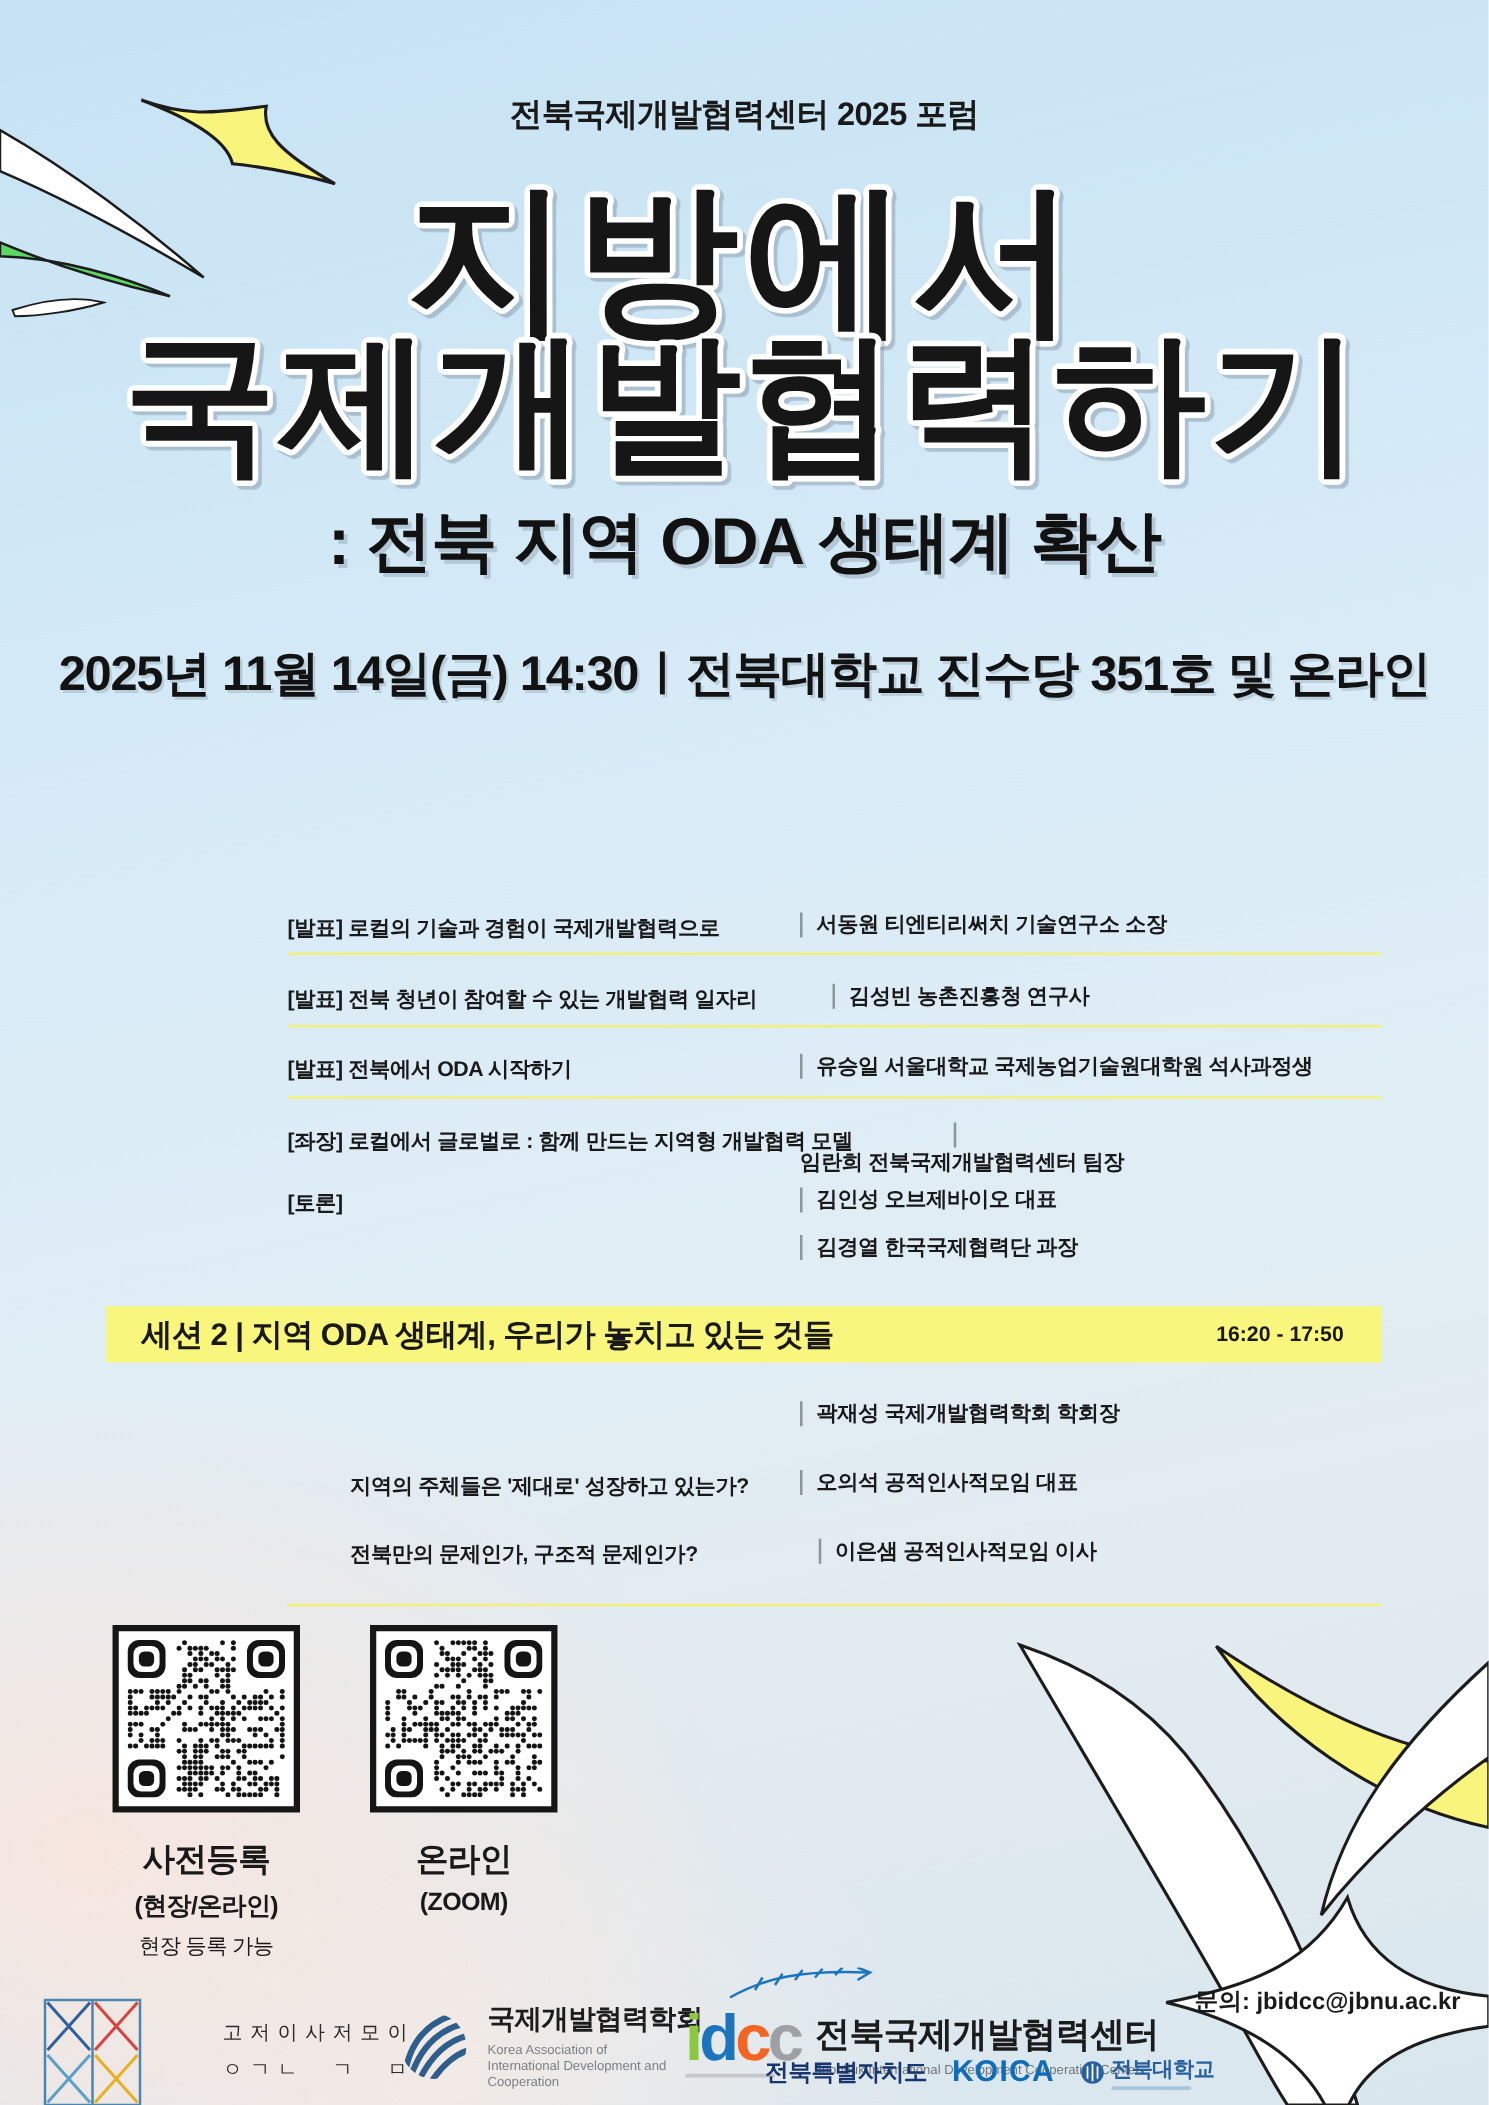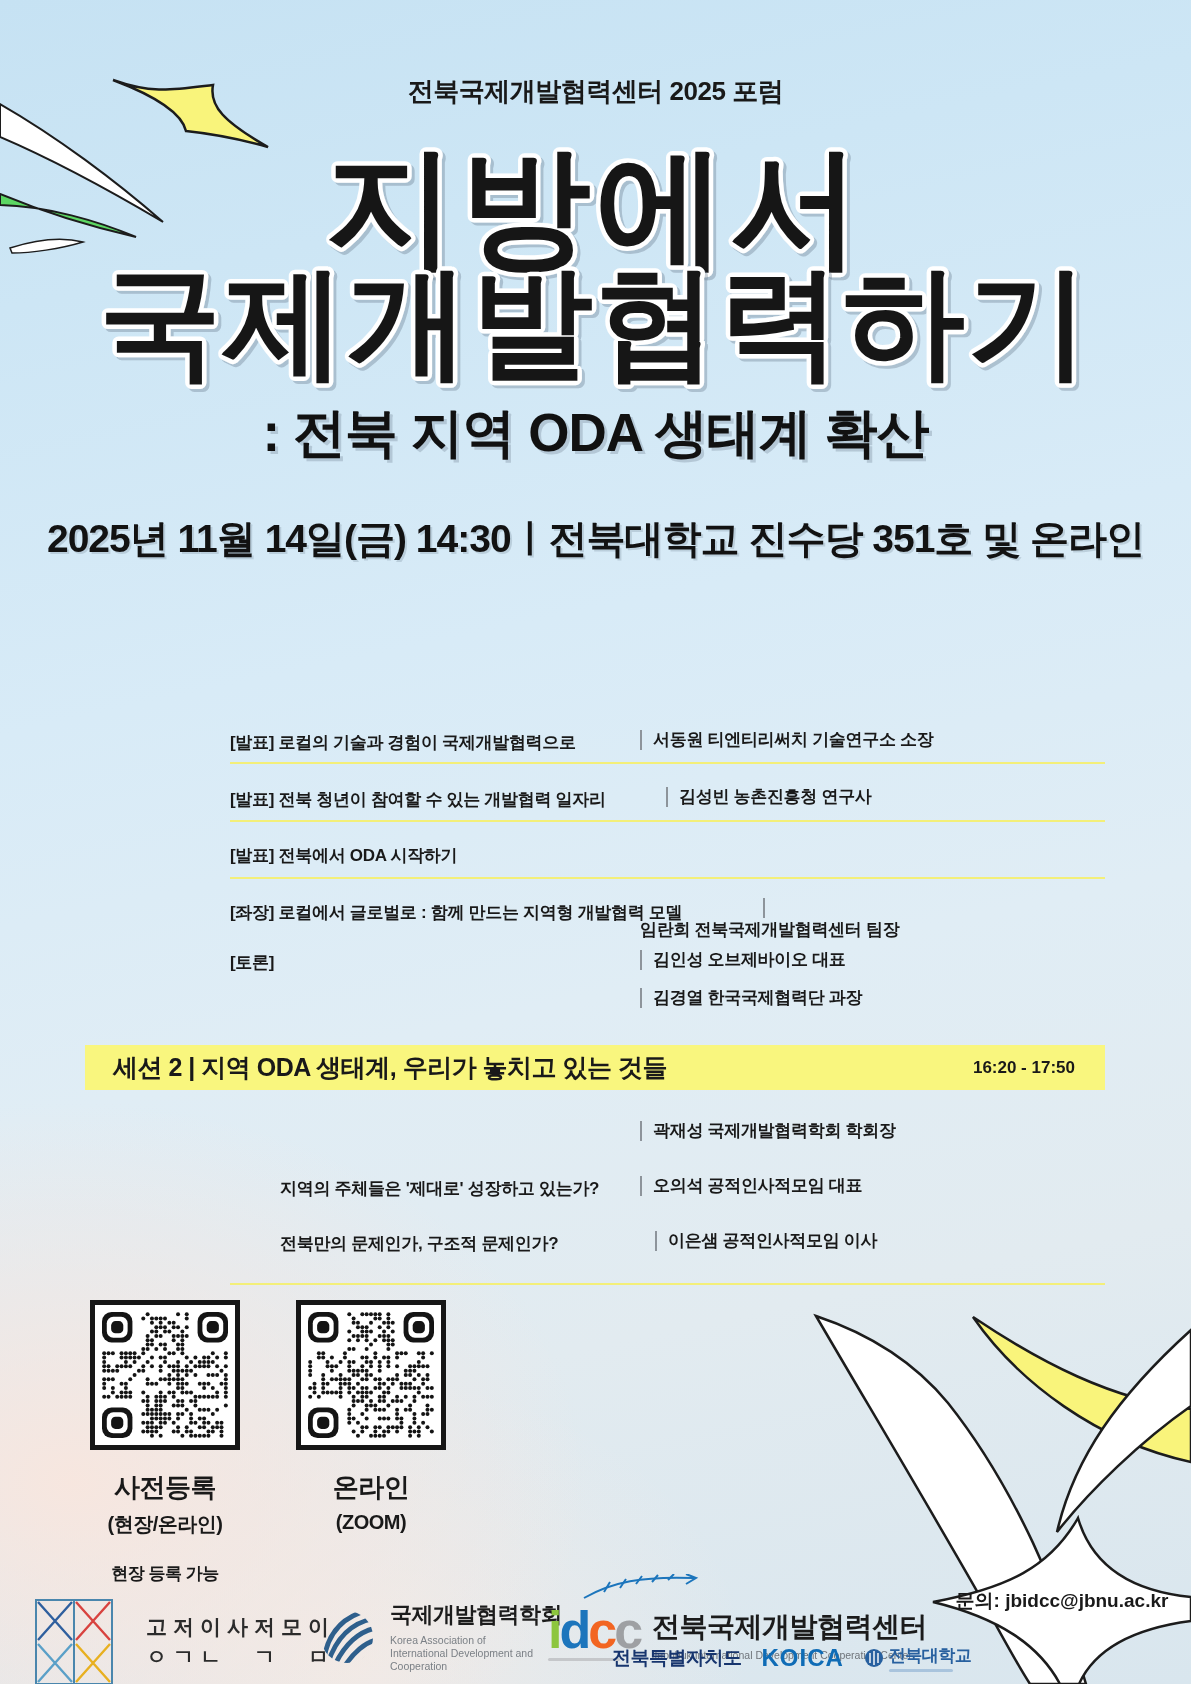--- a/index.html
+++ b/index.html
@@ -34,24 +34,24 @@
   .topic.indent{left:280px;}
   .speaker{left:640px;font-size:17px;font-weight:700;letter-spacing:-0.3px;white-space:nowrap;display:flex;align-items:center;}
   .speaker .bar{width:0;height:20px;border-left:2px solid #8d949b;margin-right:11px;}
   .hr{left:230px;width:875px;height:2px;background:#f3ef79;}
 
   .qr-box{top:1300px;width:150px;height:150px;background:#fff;border:5px solid #161616;box-sizing:border-box;padding:7px;}
   .qr-box svg{width:126px;height:126px;display:block;}
   .qr-caption{top:1470px;width:190px;text-align:center;}
   .qr-caption .t{font-size:26px;font-weight:800;letter-spacing:-0.5px;}
   .qr-caption .s{font-size:20px;font-weight:800;margin-top:6px;letter-spacing:-0.5px;text-align:center;}
-  .qr-caption .n{font-size:17px;font-weight:700;margin-top:24px;letter-spacing:-0.5px;}
+  .qr-caption .n{font-size:17px;font-weight:400;margin-top:7px;letter-spacing:-0.5px;}
 
   .org-group{left:28px;top:1596px;display:flex;align-items:center;gap:26px;}
-  .jamo{font-weight:700;color:#2b2b2b;font-size:21px;letter-spacing:6px;line-height:30px;white-space:pre;}
+  .jamo{font-weight:400;color:#2b2b2b;font-size:16px;letter-spacing:6px;line-height:30px;white-space:pre;margin-left:32px;}
   .org-kaidec{left:318px;top:1600px;display:flex;align-items:center;gap:14px;}
   .kaidec-ko{font-size:22px;font-weight:800;letter-spacing:-0.5px;color:#1c1c1c;}
   .kaidec-en{font-size:10.5px;color:#7b8086;line-height:13px;margin-top:4px;}
   .org-jbidcc{left:548px;top:1574px;}
   .idcc-row{display:flex;align-items:flex-start;gap:12px;}
   .idcc-abbr{font-size:52px;font-weight:900;letter-spacing:-3px;line-height:52px;}
   .idcc-abbr span{display:inline-block;}
   .idcc-names{padding-top:4px;}
   .jbidcc-ko{font-size:28px;font-weight:800;letter-spacing:-0.5px;color:#1b1b1b;}
   .jbidcc-en{font-size:10.5px;color:#6f747a;margin-top:3px;}
@@ -104,20 +104,24 @@
     <div class="abs hr" style="top:762px;"></div>
 
     <div class="abs topic" style="top:788px;">[발표] 전북 청년이 참여할 수 있는 개발협력 일자리</div>
     <div class="abs speaker" style="top:785px;padding-left:26px;">
       <span class="bar"></span>
       <span>김성빈 농촌진흥청 연구사</span>
     </div>
     <div class="abs hr" style="top:820px;"></div>
 
     <div class="abs topic" style="top:844px;">[발표] 전북에서 ODA 시작하기</div>
+    <div class="abs speaker" style="top:841px;">
+      <span class="bar"></span>
+      <span>유승일 서울대학교 국제농업기술원대학원 석사과정생</span>
+    </div>
     <div class="abs hr" style="top:877px;"></div>
 
     <div class="abs topic" style="top:901px;">[좌장] 로컬에서 글로벌로 : 함께 만드는 지역형 개발협력 모델</div>
     <div class="abs speaker" style="top:898px;flex-direction:column;">
       <span class="bar"></span>
       <span>임란희 전북국제개발협력센터 팀장</span>
     </div>
 
     <div class="abs topic" style="top:951px;">[토론]</div>
     <div class="abs speaker" style="top:948px;">

